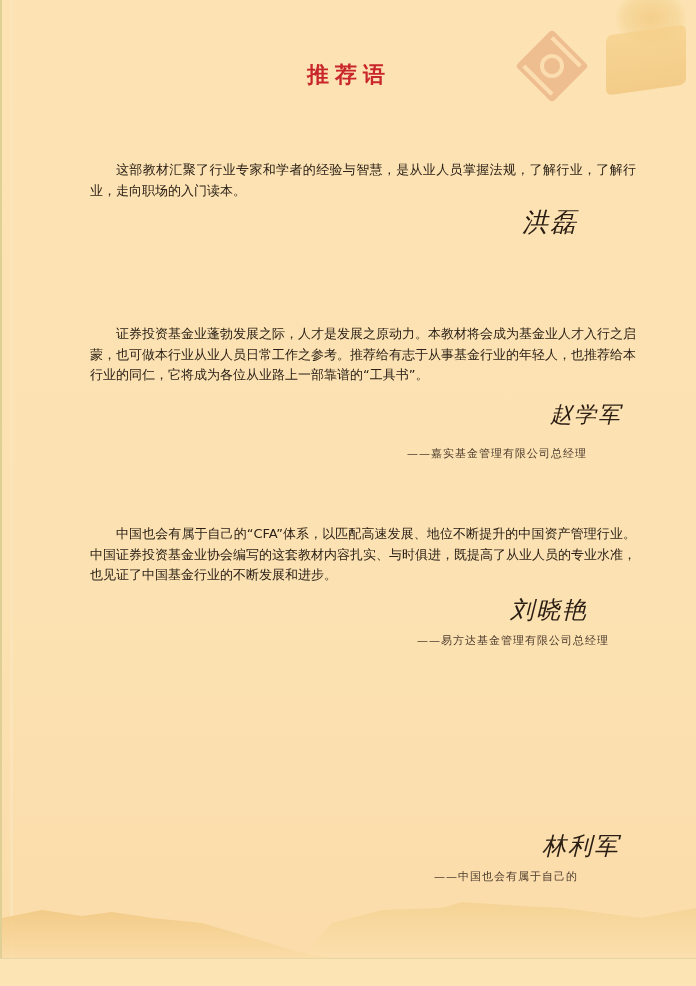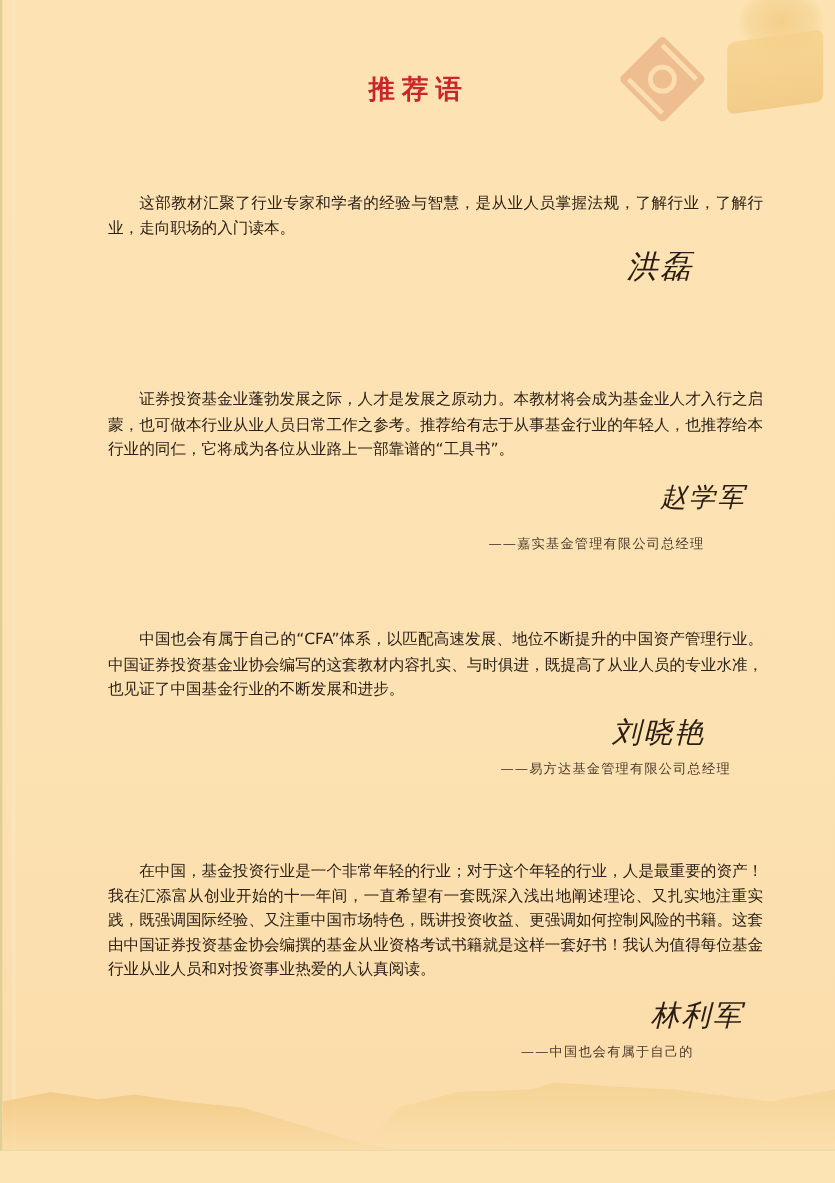--- a/index.html
+++ b/index.html
@@ -84,21 +84,20 @@
   <div class="sig" style="left:520px; top:205px;">洪磊</div>
 
   <div class="para" style="top:324px;">证券投资基金业蓬勃发展之际，人才是发展之原动力。本教材将会成为基金业人才入行之启蒙，也可做本行业从业人员日常工作之参考。推荐给有志于从事基金行业的年轻人，也推荐给本行业的同仁，它将成为各位从业路上一部靠谱的“工具书”。</div>
   <div class="sig" style="left:500px; top:400px; font-size:22px;margin-left:48px;">赵学军</div>
   <div class="attrib" style="left:405px; top:446px;">——嘉实基金管理有限公司总经理</div>
 
   <div class="para" style="top:524px;">中国也会有属于自己的“CFA”体系，以匹配高速发展、地位不断提升的中国资产管理行业。中国证券投资基金业协会编写的这套教材内容扎实、与时俱进，既提高了从业人员的专业水准，也见证了中国基金行业的不断发展和进步。</div>
   <div class="sig" style="left:508px; top:594px; font-size:24px;">刘晓艳</div>
   <div class="attrib" style="left:415px; top:633px;">——易方达基金管理有限公司总经理</div>
 
-  <div class="para" style="top:717px;">在中国，基金投资行业是一个非常年轻的行业；对于这个年轻的行业，人是最重要的资产！我在汇添富从创业开始的十一年间，一直希望有一套既深入浅出地阐述理论、又扎实地注重实践，既强调国际经验、又注重中国市场特色，既讲投资收益、更强调如何控制风险的书籍。这套由中国证券投资基金协会编撰的基金从业资格考试书籍就是这样一套好书！我认为值得每位基金行业从业人员和对投资事业热爱的人认真阅读。</div>
   <div class="sig" style="left:540px; top:830px; font-size:24px;font-style:italic;">林利军</div>
   <div class="attrib" style="left:432px; top:869px;">——中国也会有属于自己的</div>
 
   <svg class="mountains" viewBox="0 0 694 90" preserveAspectRatio="none">
     <defs>
       <linearGradient id="m1" x1="0" y1="0" x2="0" y2="1">
         <stop offset="0" stop-color="#f0c882"></stop>
         <stop offset="1" stop-color="#fbdca6"></stop>
       </linearGradient>
       <linearGradient id="m2" x1="0" y1="0" x2="0" y2="1">

